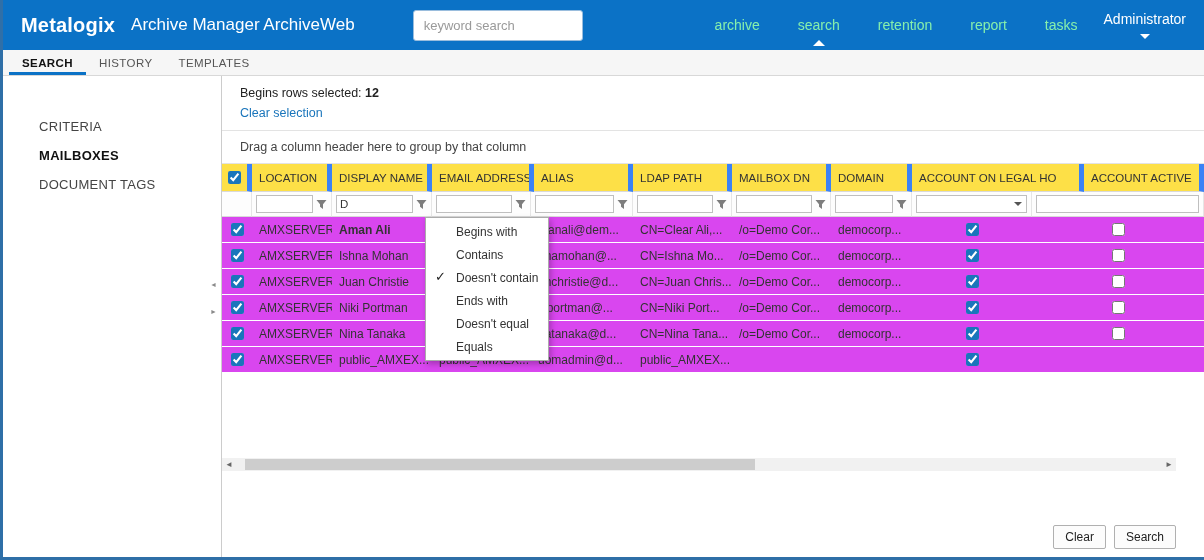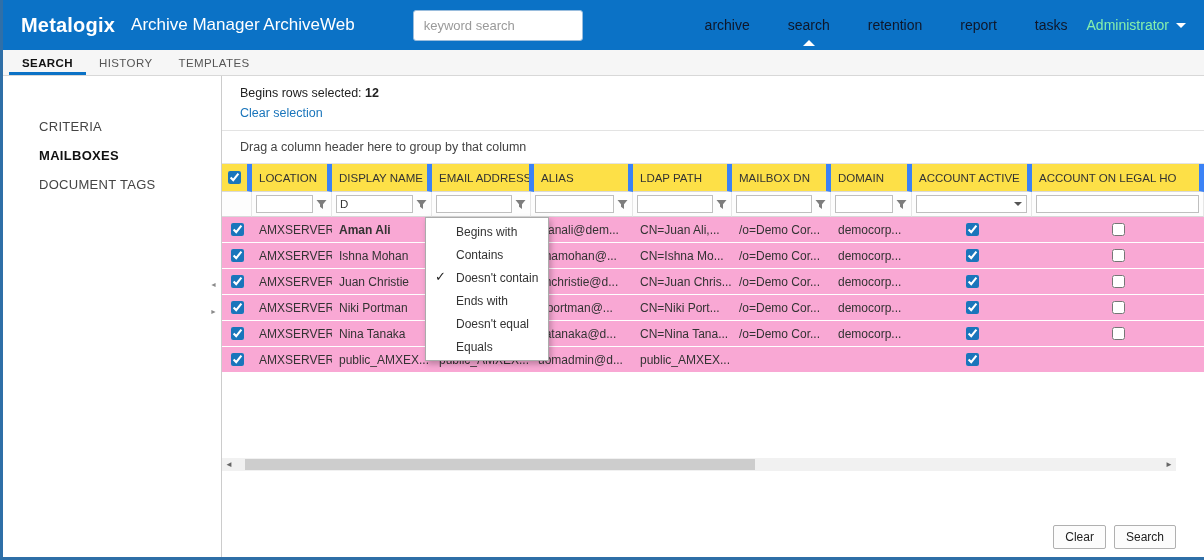--- a/index.html
+++ b/index.html
@@ -12,24 +12,24 @@
   .frame { position:absolute; inset:0; border-left:3px solid #2f6fa7; border-bottom:3px solid #2f6fa7; display:flex; flex-direction:column; }
 
   
   .topbar { height:50px; background:#0b72c6; display:flex; align-items:center; padding:0 18px; flex:none; }
   .brand { color:#fff; font-size:20px; font-weight:bold; letter-spacing:.2px; }
   .app-title { color:#fff; font-size:17px; margin-left:16px; font-weight:normal; white-space:nowrap; }
   .kw { margin-left:58px; width:170px; height:31px; border:1px solid #9abddd; border-radius:3px;
         padding:0 10px; font-size:13px; color:#333; font-family:inherit; outline:none; }
   .kw::placeholder { color:#9a9a9a; }
   .topnav { margin-left:auto; display:flex; align-items:center; gap:38px; }
-  .topnav a { color:#0f172a; text-decoration:none; font-size:14px; position:relative; cursor:pointer; }
+  .topnav a { color:#86efac; text-decoration:none; font-size:14px; position:relative; cursor:pointer; }
   .nav-caret { position:absolute; left:50%; margin-left:-6px; bottom:-13px; width:0; height:0;
                border-left:6px solid transparent; border-right:6px solid transparent; border-bottom:6px solid #fff; }
-  .user { display:flex; align-items:center; gap:7px; color:#86efac; font-size:14px; margin-left:19px; cursor:pointer; }
+  .user { display:flex; align-items:center; gap:7px; color:#ffffff; font-size:14px; margin-left:26px; cursor:pointer;flex-direction:column; }
   .caret-down { width:0; height:0; border-left:5px solid transparent; border-right:5px solid transparent; border-top:5px solid #fff; display:inline-block; }
 
   
   .tabbar { height:26px; background:#f6f6f6; border-bottom:1px solid #d8d8d8; display:flex; padding:0 6px; flex:none; }
   .tab { font-size:11.5px; color:#555; padding:7px 13px 4px; letter-spacing:.4px; cursor:pointer; }
   .tab.active { color:#111; font-weight:bold; box-shadow:inset 0 -3px 0 #0b72c6; }
 
   
   .content { flex:1; display:flex; position:relative; min-height:0; }
   .sidebar { width:219px; flex:none; border-right:1px solid #ccc; padding-top:36px; }
@@ -50,21 +50,21 @@
   .hc { height:28px; border-right:5px solid #3b82f6; border-bottom:1px solid #d9d9d9; display:flex; align-items:center;
         padding:0 7px; font-size:11.5px; color:#333; white-space:nowrap; overflow:hidden; background:#fde047; flex:none; }
   .hc.center, .dc.center { justify-content:center; padding:0; }
   .fc { height:25px; border-right:1px solid #e6e6e6; border-bottom:1px solid #d9d9d9; display:flex; align-items:center;
         gap:3px; padding:0 4px; background:#fdfdfd; flex:none; }
   .flt { flex:1; min-width:0; height:18px; border:1px solid #bfbfbf; font-size:11.5px; padding:0 3px; font-family:inherit; color:#333; outline:none; }
   .funnel { flex:none; cursor:pointer; display:flex; align-items:center; }
   .combo { flex:1; min-width:0; height:18px; border:1px solid #bfbfbf; background:#fff; position:relative; cursor:pointer; }
   .combo .cc { position:absolute; right:4px; top:6px; width:0; height:0; border-left:4px solid transparent; border-right:4px solid transparent; border-top:4px solid #555; }
   .d-row { height:26px; background:#fff; }
-  .d-row.selected { background:#f9a8d4; border-bottom:1px solid #ffffff; }
+  .d-row.selected { background:#d946ef; border-bottom:1px solid #ffffff; }
   .dc { display:flex; align-items:center; padding:0 7px; font-size:12px; color:#333; white-space:nowrap; overflow:hidden; flex:none; }
   input[type=checkbox] { accent-color:#1a75bb; width:13px; height:13px; }
 
   
   .menu { position:absolute; left:203px; top:53px; width:124px; background:#fff; border:1px solid #ababab;
           box-shadow:2px 3px 6px rgba(0,0,0,.25); z-index:6; padding:2px 0; }
   .m-item { height:23px; display:flex; align-items:center; font-size:12px; color:#333; padding-left:30px; position:relative; cursor:pointer; white-space:nowrap; }
   .m-check { position:absolute; left:9px; top:3px; font-size:13px; color:#222; }
 
   
@@ -131,22 +131,22 @@
             <div class="hc center" style="width: 30px;">
               <input type="checkbox" checked="" style="">
             </div>
             <div class="hc" style="width: 80px;">LOCATION</div>
             <div class="hc" style="width: 100px;">DISPLAY NAME</div>
             <div class="hc" style="width: 102px;">EMAIL ADDRESS</div>
             <div class="hc" style="width: 99px;">ALIAS</div>
             <div class="hc" style="width: 99px;">LDAP PATH</div>
             <div class="hc" style="width: 99px;">MAILBOX DN</div>
             <div class="hc" style="width: 81px;">DOMAIN</div>
+            <div class="hc" style="width: 172px;">ACCOUNT ON LEGAL HO</div>
             <div class="hc" style="width: 120px;">ACCOUNT ACTIVE</div>
-            <div class="hc" style="width: 172px;">ACCOUNT ON LEGAL HO</div>
           </div>
           <div class="f-row">
             <div class="fc" style="width: 30px;"></div>
             <div class="fc" style="width: 80px;">
               <input class="flt" type="text" style="">
               <span class="funnel">
                 <svg class="funnel-svg" width="11" height="11" viewBox="0 0 11 11">
                   <path d="M0.5 1 h10 L7 5.2 V10 L4 7.8 V5.2 Z" fill="#7d7d7d"></path>
                 </svg>
               </span>
@@ -209,21 +209,21 @@
             </div>
           </div>
           <div class="d-row selected">
             <div class="dc center" style="width: 30px;">
               <input type="checkbox" checked="" style="">
             </div>
             <div class="dc" style="width: 80px;">AMXSERVER</div>
             <div class="dc" style="width: 100px; font-weight: bold;">Aman Ali</div>
             <div class="dc" style="width: 99px;"></div>
             <div class="dc" style="width: 102px;">manali@dem...</div>
-            <div class="dc" style="width: 99px;">CN=Juan Ali,...</div>
+            <div class="dc" style="width: 99px;">CN=Clear Ali,...</div>
             <div class="dc" style="width: 99px;">/o=Demo Cor...</div>
             <div class="dc" style="width: 81px;">democorp...</div>
             <div class="dc center" style="width: 120px;">
               <input type="checkbox" checked="" style="">
             </div>
             <div class="dc center" style="width: 172px;">
               <input type="checkbox" style="">
             </div>
           </div>
           <div class="d-row selected">

